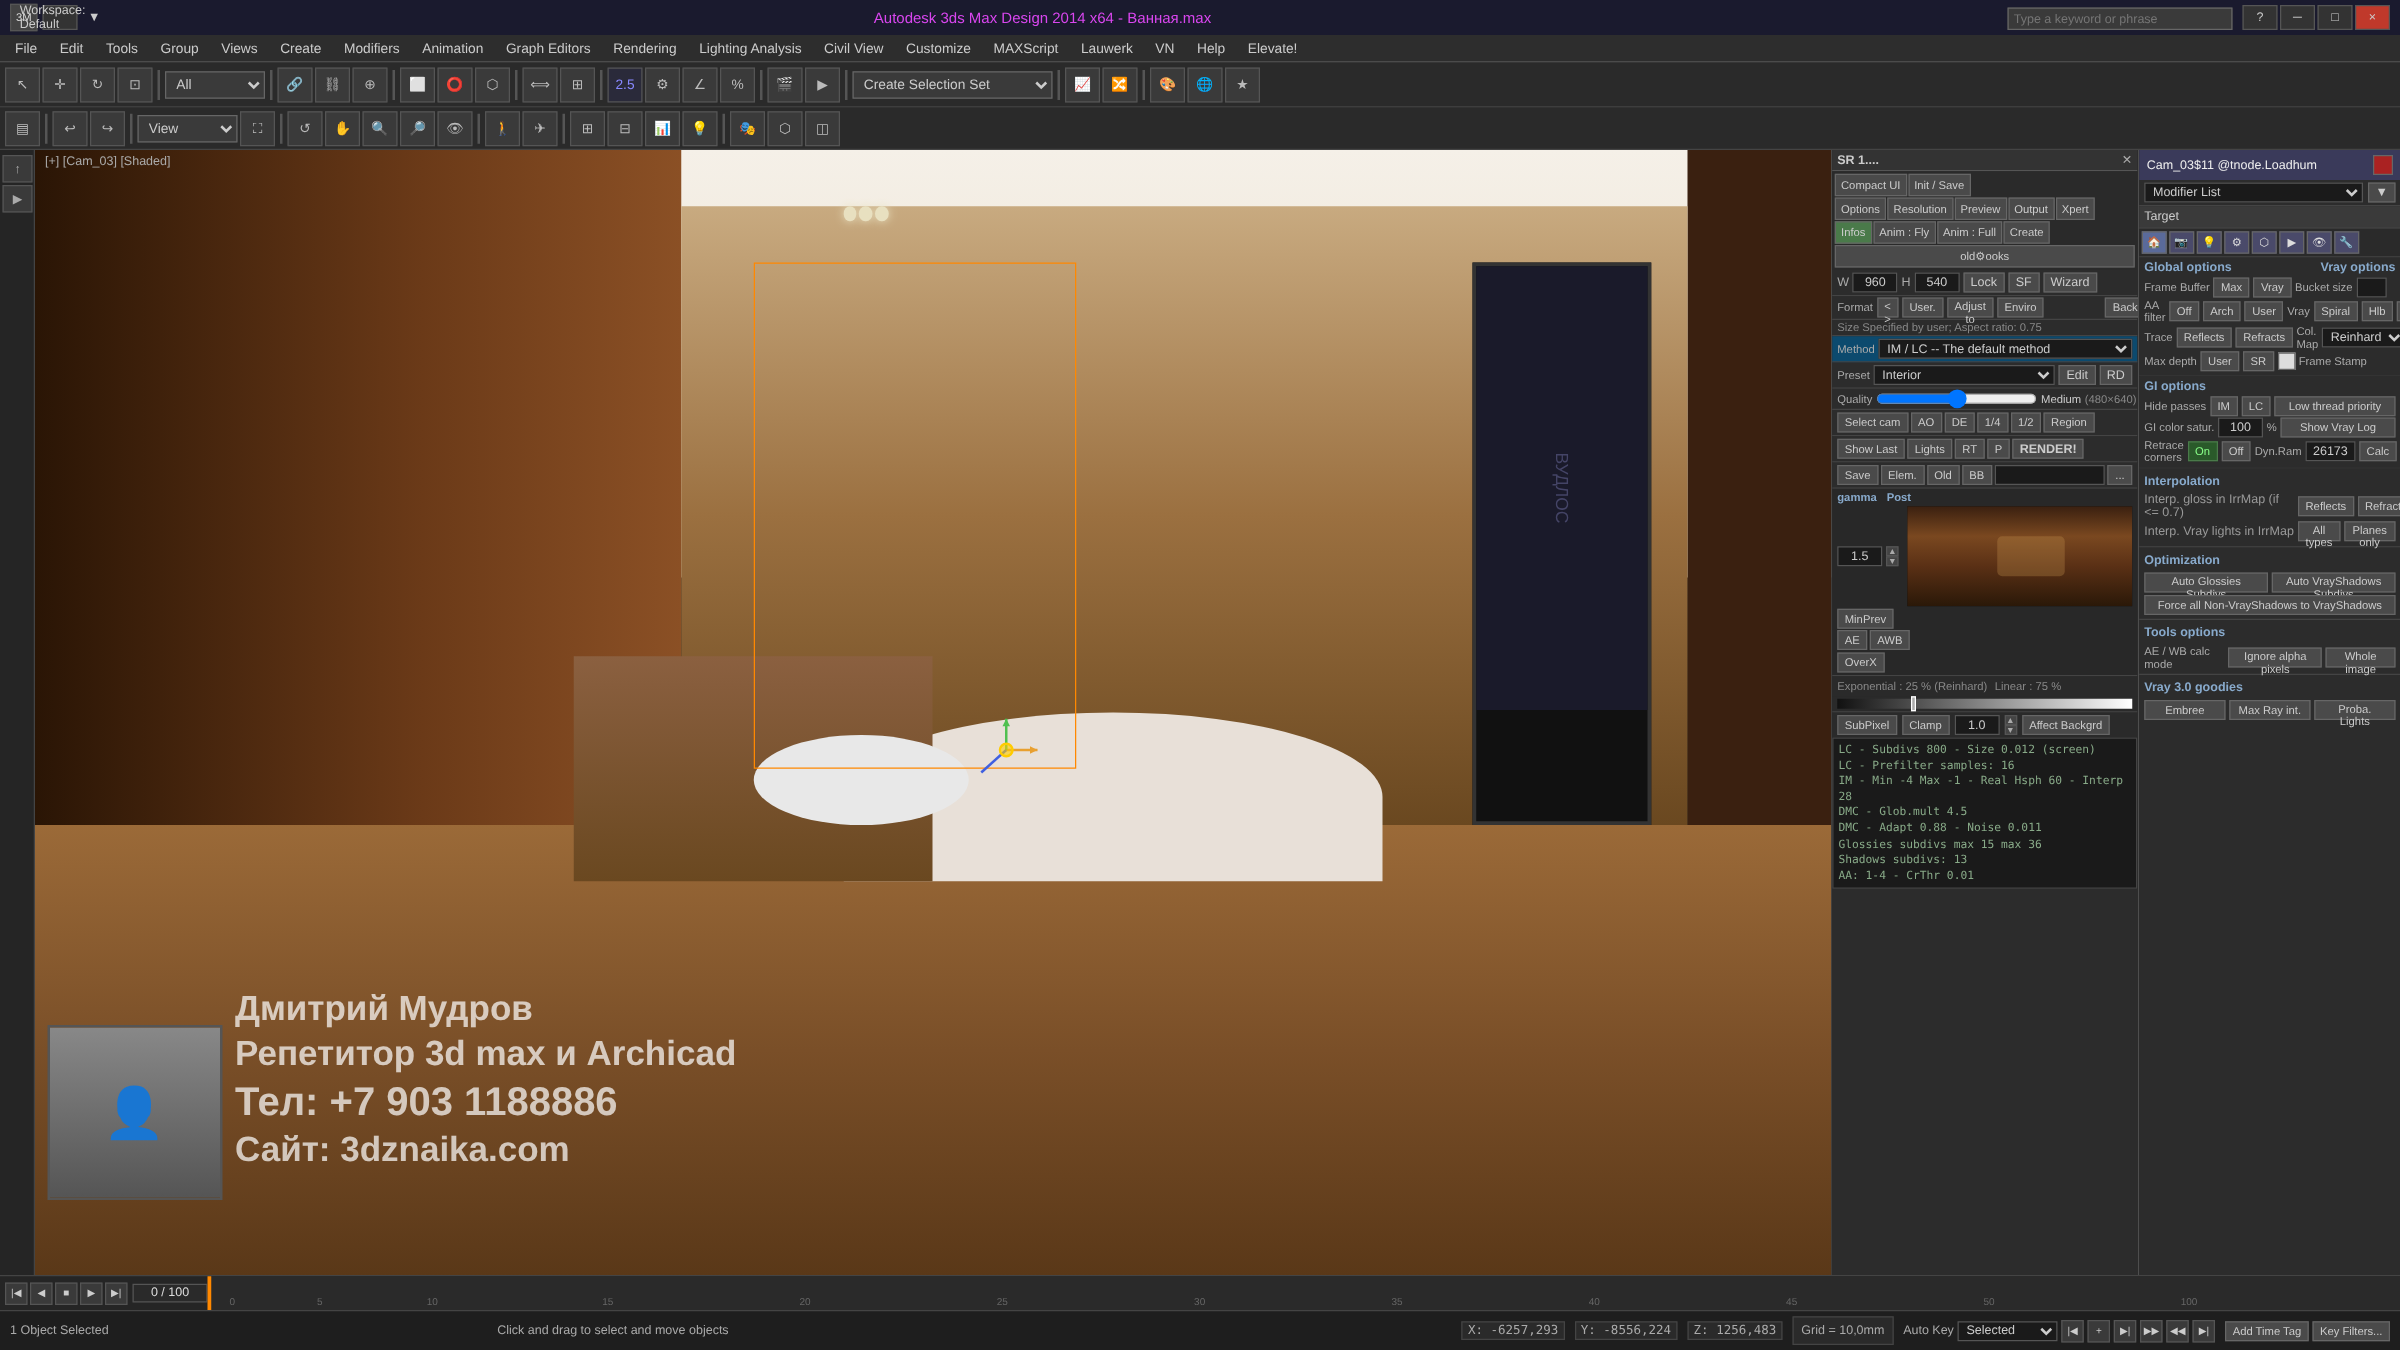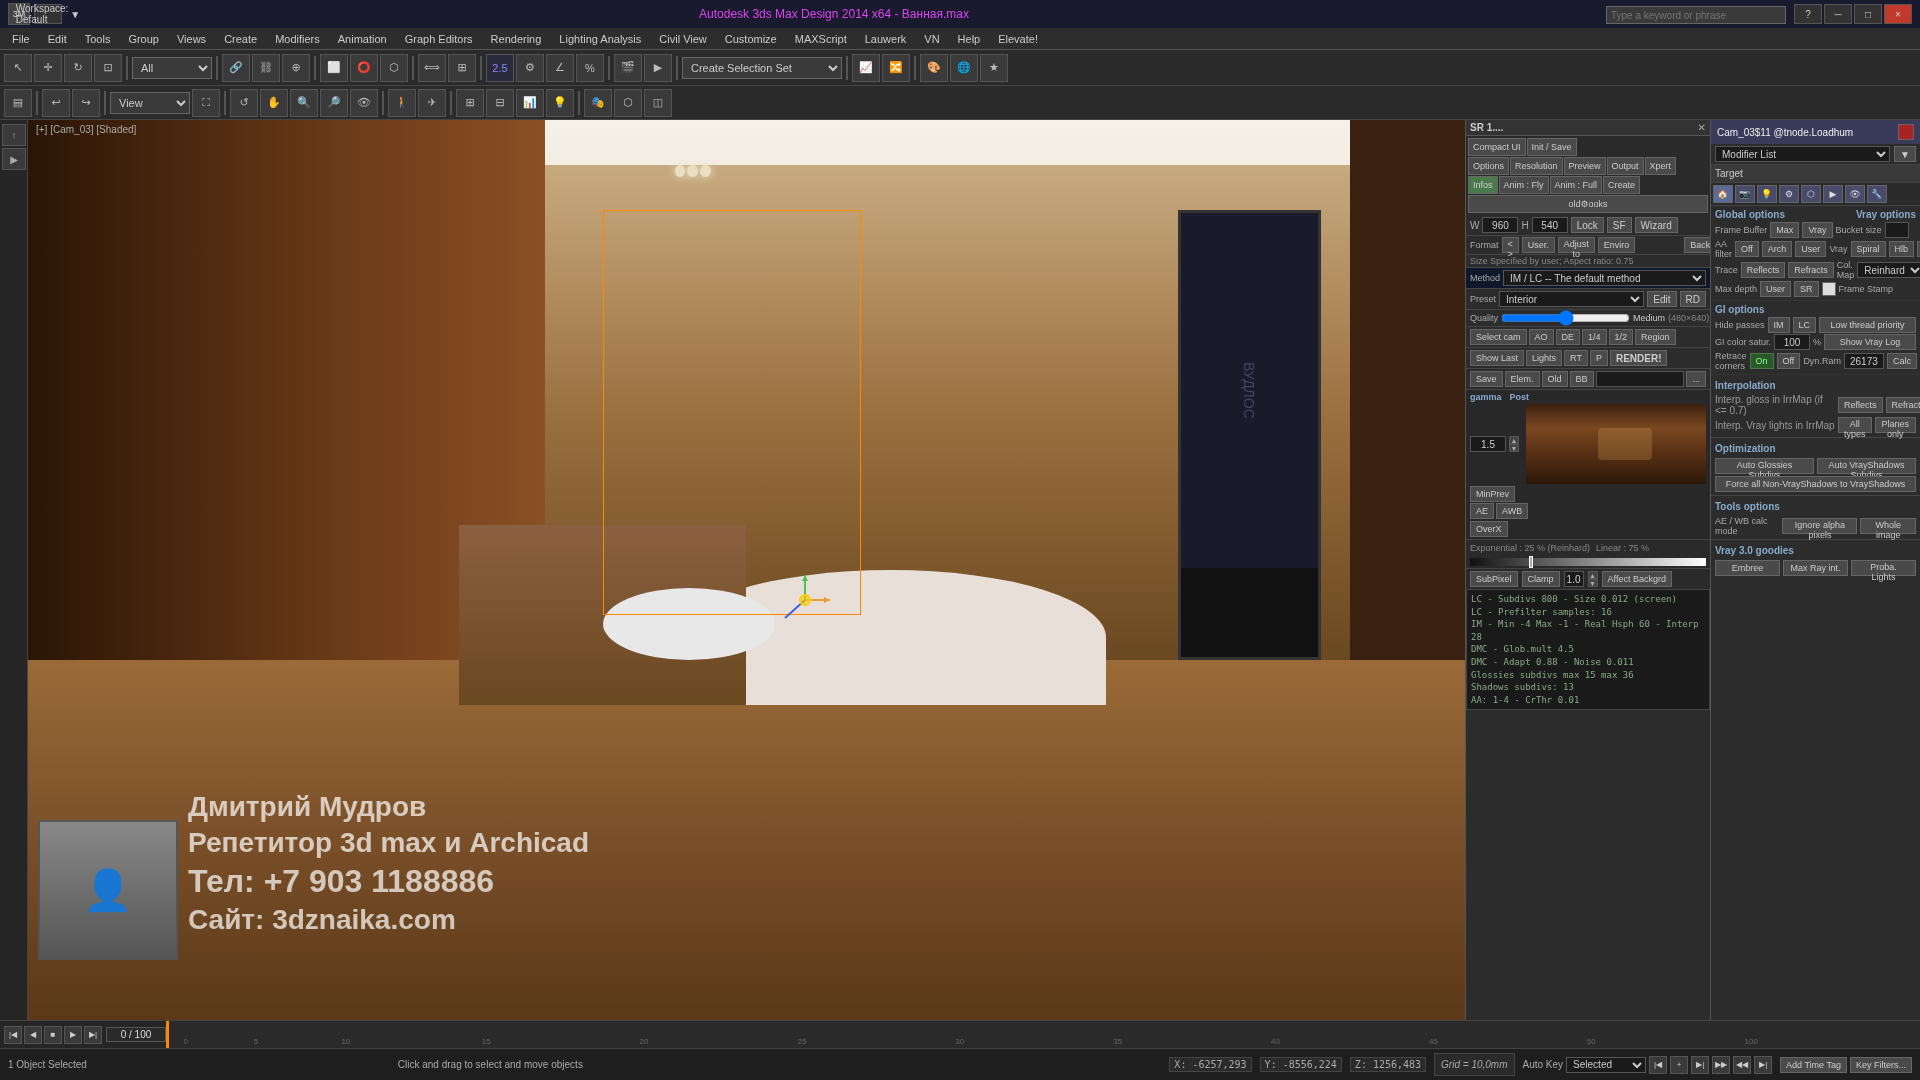--- a/index.html
+++ b/index.html
@@ -363,21 +363,21 @@
         <span style="color:#aaa;font-size:9px;">Format</span>
         <button class="small-btn" style="font-size:9px;">&lt; &gt;</button>
         <button class="small-btn" style="font-size:9px;">User.</button>
         <button class="small-btn" style="font-size:9px;">Adjust to</button>
         <button class="small-btn" style="font-size:9px;">Enviro</button>
         <button class="small-btn" style="font-size:9px;margin-left:46px;">BackGo</button>
       </div>
 
       <div style="background:#2c2c2c;padding:1px 4px;font-size:9px;color:#888;border-bottom:1px solid #444;">Size  Specified by user; Aspect ratio: 0.75</div>
 
-      <div style="background:#0f172a;padding:2px 4px;display:flex;align-items:center;gap:3px;border-bottom:1px solid #444;">
+      <div style="background:#0c4a6e;padding:2px 4px;display:flex;align-items:center;gap:3px;border-bottom:1px solid #444;">
         <span style="color:#aaa;font-size:9px;">Method</span>
         <select class="dropdown-small" style="flex:1;">
           <option>IM / LC -- The default method</option>
         </select>
       </div>
 
       <div style="background:#2c2c2c;padding:2px 4px;display:flex;align-items:center;gap:3px;border-bottom:1px solid #444;">
         <span style="color:#aaa;font-size:9px;">Preset</span>
         <select class="dropdown-small" style="flex:1;">
           <option>Interior</option>
@@ -453,21 +453,21 @@
       </div>
       <div style="padding:2px 4px;background:#2a2a2a;border-bottom:1px solid #444;">
         <div style="width:100%;height:8px;background:linear-gradient(90deg,#111 0%,#888 50%,#fff 100%);position:relative;cursor:pointer;">
           <div style="position:absolute;left:25%;top:-2px;width:4px;height:12px;background:#aaa;border:1px solid #fff;"></div>
         </div>
       </div>
 
       <div id="subpixelrow">
         <button class="small-btn panel-btn-blue" style="font-size:9px;">SubPixel</button>
         <button class="small-btn" style="font-size:9px;">Clamp</button>
-        <input type="text" class="num-input" value="1.0" style="width: 20px; text-align: center;">
+        <input type="text" class="num-input" value="1.0" style="width: 36px; text-align: center;">
         <div style="display:flex;flex-direction:column;">
           <div class="spin-btn">▲</div>
           <div class="spin-btn">▼</div>
         </div>
         <button class="small-btn" style="font-size:9px;">Affect Backgrd</button>
       </div>
 
       <div id="infotext">
         <div>LC - Subdivs 800 - Size 0.012 (screen)</div>
         <div>LC - Prefilter samples: 16</div>
@@ -644,21 +644,21 @@
 </div>
 
 <div id="statusbar">
   <div id="statusbar-status">1 Object Selected</div>
   <div style="flex:2;">Click and drag to select and move objects</div>
   <div class="status-coords">
     <div class="status-coord">X: -6257,293</div>
     <div class="status-coord">Y: -8556,224</div>
     <div class="status-coord">Z: 1256,483</div>
   </div>
-  <div style="background:#2a2a2a;border:1px solid #444;padding:5px 6px;font-size:10px;font-style:italic;">Grid = 10,0mm</div>
+  <div style="background:#2a2a2a;border:1px solid #444;padding:5px 6px;font-size:10px;">Grid = 10,0mm</div>
   <div style="display:flex;align-items:center;gap:3px;">
     <span style="color:#aaa;font-size:10px;">Auto Key</span>
     <select class="dropdown-small" style="width:80px;">
       <option>Selected</option>
     </select>
     <div class="play-btn">|◀</div>
     <div class="play-btn">+</div>
     <div class="play-btn">▶|</div>
     <div class="play-btn">▶▶</div>
     <div class="play-btn">◀◀</div>

